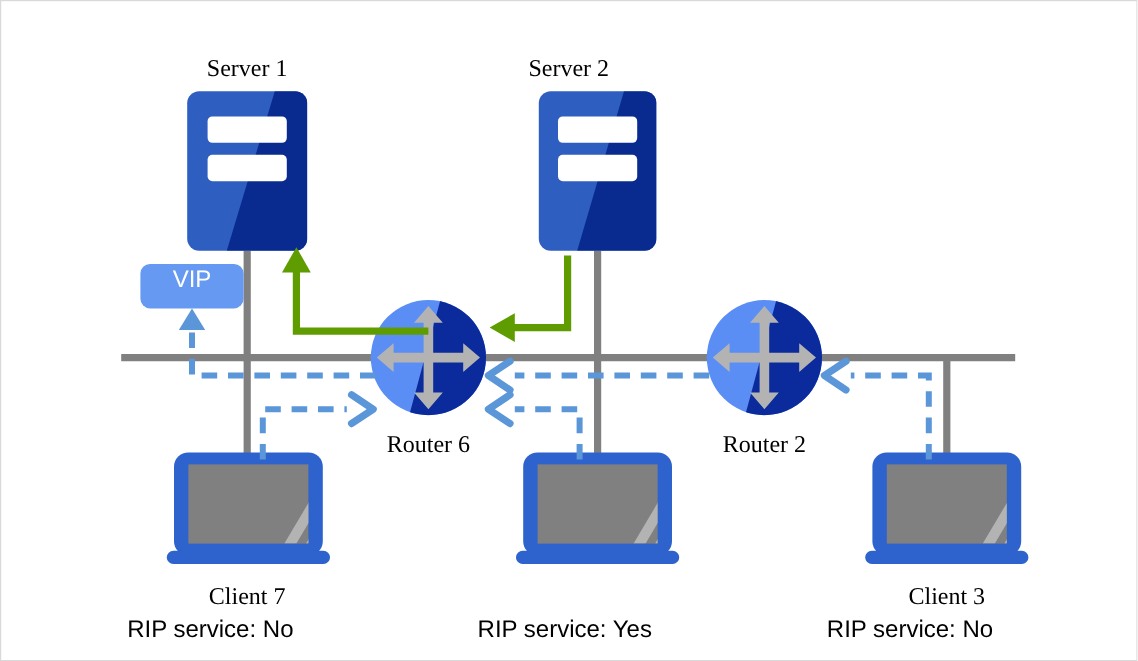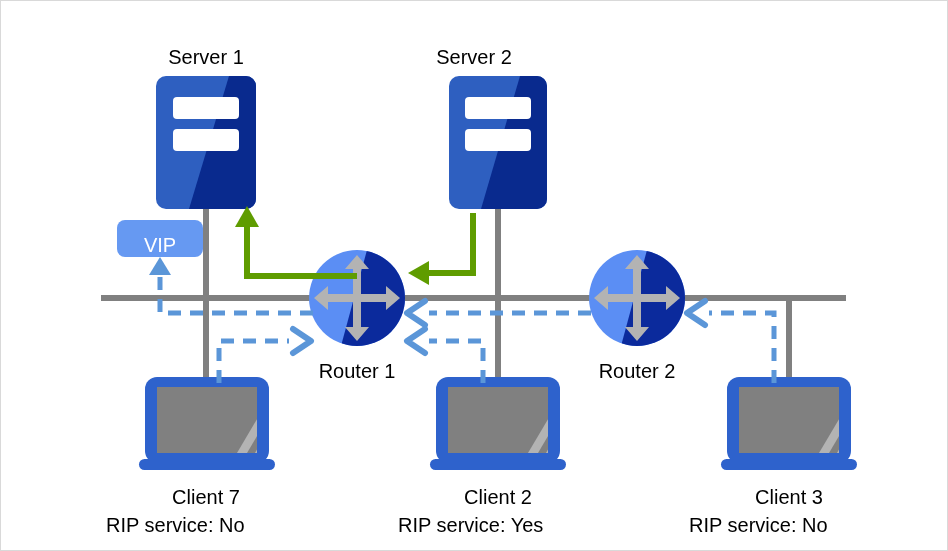--- a/index.html
+++ b/index.html
@@ -22,21 +22,21 @@
     left: 0;
     top: 0;
     width: 948px;
     height: 551px;
   }
   .node-label {
     position: absolute;
     text-align: center;
     color: #000000;
     font-size: 20px;
-    font-family: Liberation Sans, sans-serif;
+    font-family: Liberation Serif, serif;
     white-space: nowrap;
     line-height: 1.25;
   }
   .sub-label {
     position: absolute;
     color: #000000;
     font-size: 20px;
     font-family: "Liberation Sans", sans-serif;
     white-space: nowrap;
     line-height: 1.25;
@@ -196,30 +196,29 @@
     <g>
       <polyline points="773,382 773,312 708,312" fill="none" stroke="#5b96d8" stroke-width="5" stroke-dasharray="13,9"></polyline>
       <polyline points="704,300 686,312 704,324" fill="none" stroke="#5b96d8" stroke-width="6" stroke-linecap="round" stroke-linejoin="round"></polyline>
     </g>
 
     <g>
       <rect x="116" y="219" width="86" height="37" rx="8" ry="8" fill="#6699f2"></rect>
     </g>
   </svg>
 
-  <div class="vip-text" style="left:116px; top:233px; width:86px;">VIP</div>
+  <div class="vip-text" style="left:116px; top:221px; width:86px;">VIP</div>
 
   <div class="node-label" style="left:105px; top:44px; width:200px;">Server 1</div>
   <div class="node-label" style="left:373px; top:44px; width:200px;">Server 2</div>
 
-  <div class="node-label" style="left:256px; top:358px; width:200px;">Router 1</div>
+  <div class="node-label" style="left:256px; top:358px; width:200px;">Router 6</div>
   <div class="node-label" style="left:536px; top:358px; width:200px;">Router 2</div>
 
   <div class="node-label" style="left:105px; top:484px; width:200px;">Client 7</div>
   <div class="sub-label" style="left:105px; top:512px; width:200px;">RIP service: No</div>
 
-  <div class="node-label" style="left:397px; top:484px; width:200px;">Client 2</div>
   <div class="sub-label" style="left:397px; top:512px; width:200px;">RIP service: Yes</div>
 
   <div class="node-label" style="left:688px; top:484px; width:200px;">Client 3</div>
   <div class="sub-label" style="left:688px; top:512px; width:200px;">RIP service: No</div>
 
 </div>
 
 </body></html>

